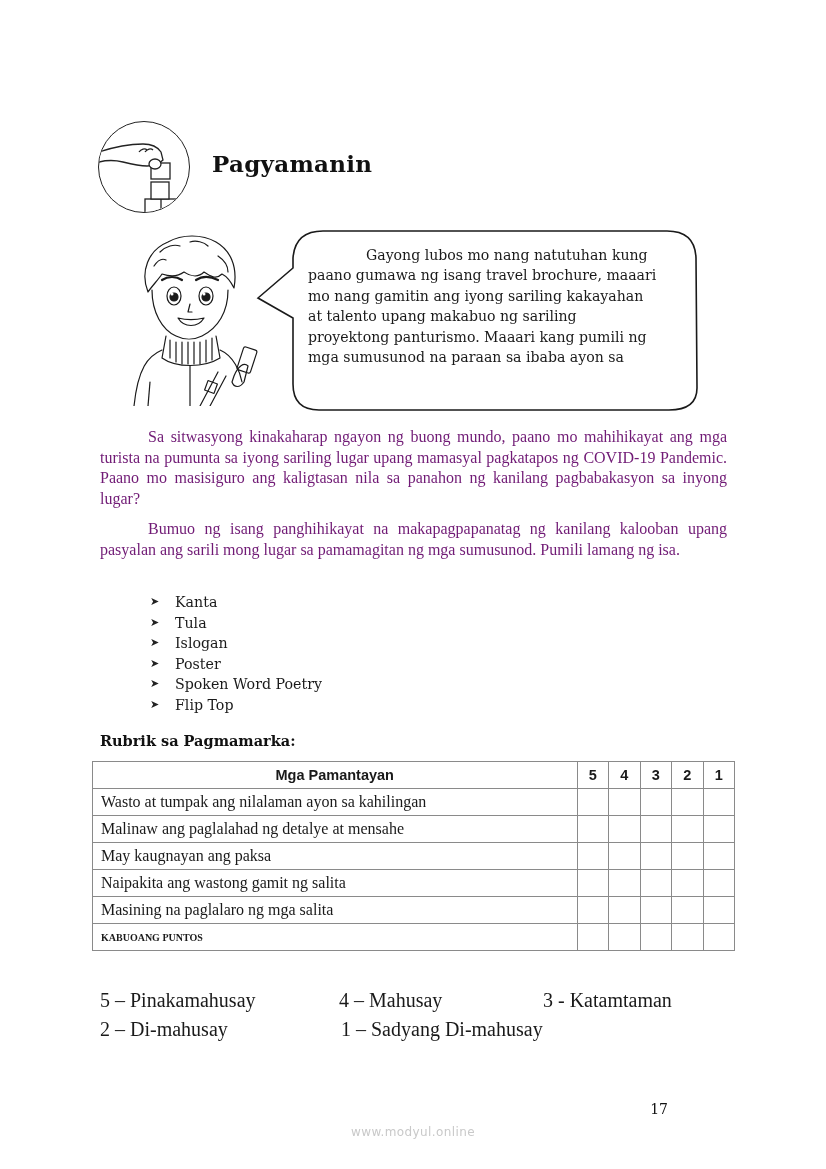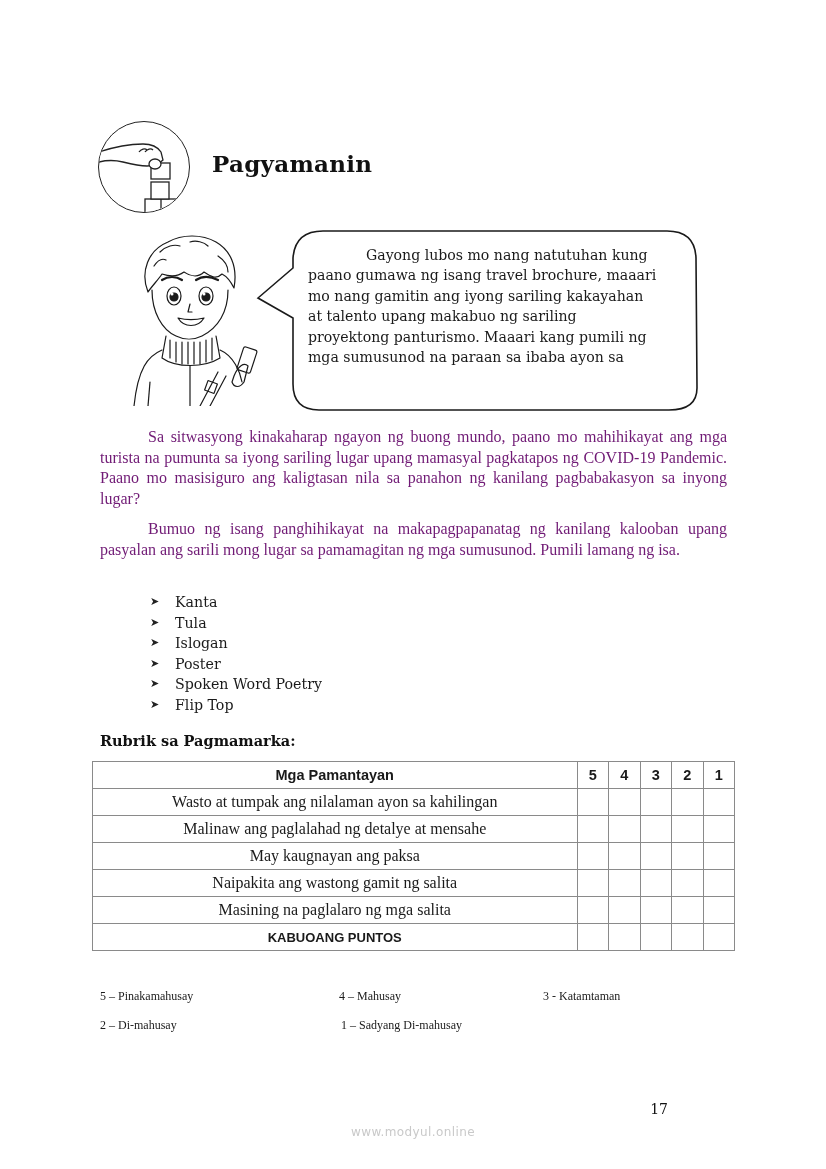--- a/index.html
+++ b/index.html
@@ -36,25 +36,25 @@
   
   .rubric-title { left: 100px; top: 732px; font-family: "DejaVu Serif", serif; font-weight: bold;
                   font-size: 14.5px; color: #111; }
   table.rubric { position: absolute; left: 92px; top: 761px; width: 643px; border-collapse: collapse;
                  font-family: "Liberation Serif", serif; font-size: 16px; }
   table.rubric th, table.rubric td { border: 1.3px solid #8a8a8a; height: 27px; padding: 0 8px;
                  box-sizing: border-box; }
   table.rubric th { font-family: Liberation Sans, sans-serif; font-size: 14.5px; font-weight: bold; text-align: center; }
   table.rubric th.score { width: 31.5px; padding: 0; }
   table.rubric td.score { width: 31.5px; padding: 0; }
-  table.rubric td.criterion { text-align: center; }
-  table.rubric tr.total td.criterion { font-family: Liberation Sans, sans-serif; font-weight: bold; font-size: 13px; }
-
-  
-  .legend { font-family: "Liberation Serif", serif; font-size: 12px; color: #1a1a1a; }
+  table.rubric td.criterion { text-align: left; }
+  table.rubric tr.total td.criterion { font-family: Liberation Serif, serif; font-weight: bold; font-size: 10px; }
+
+  
+  .legend { font-family: "Liberation Serif", serif; font-size: 20px; color: #1a1a1a; }
 
   
   .page-number { left: 0; width: 668px; top: 1101px; text-align: right;
                  font-family: "DejaVu Serif", serif; font-size: 14px; color: #111; }
   .watermark { left: 0; width: 826px; top: 1125px; text-align: center;
                font-family: "DejaVu Sans", sans-serif; font-size: 12px; color: #c9c9c9; letter-spacing: 0.4px; }
 </style>
 </head>
 <body>
 

